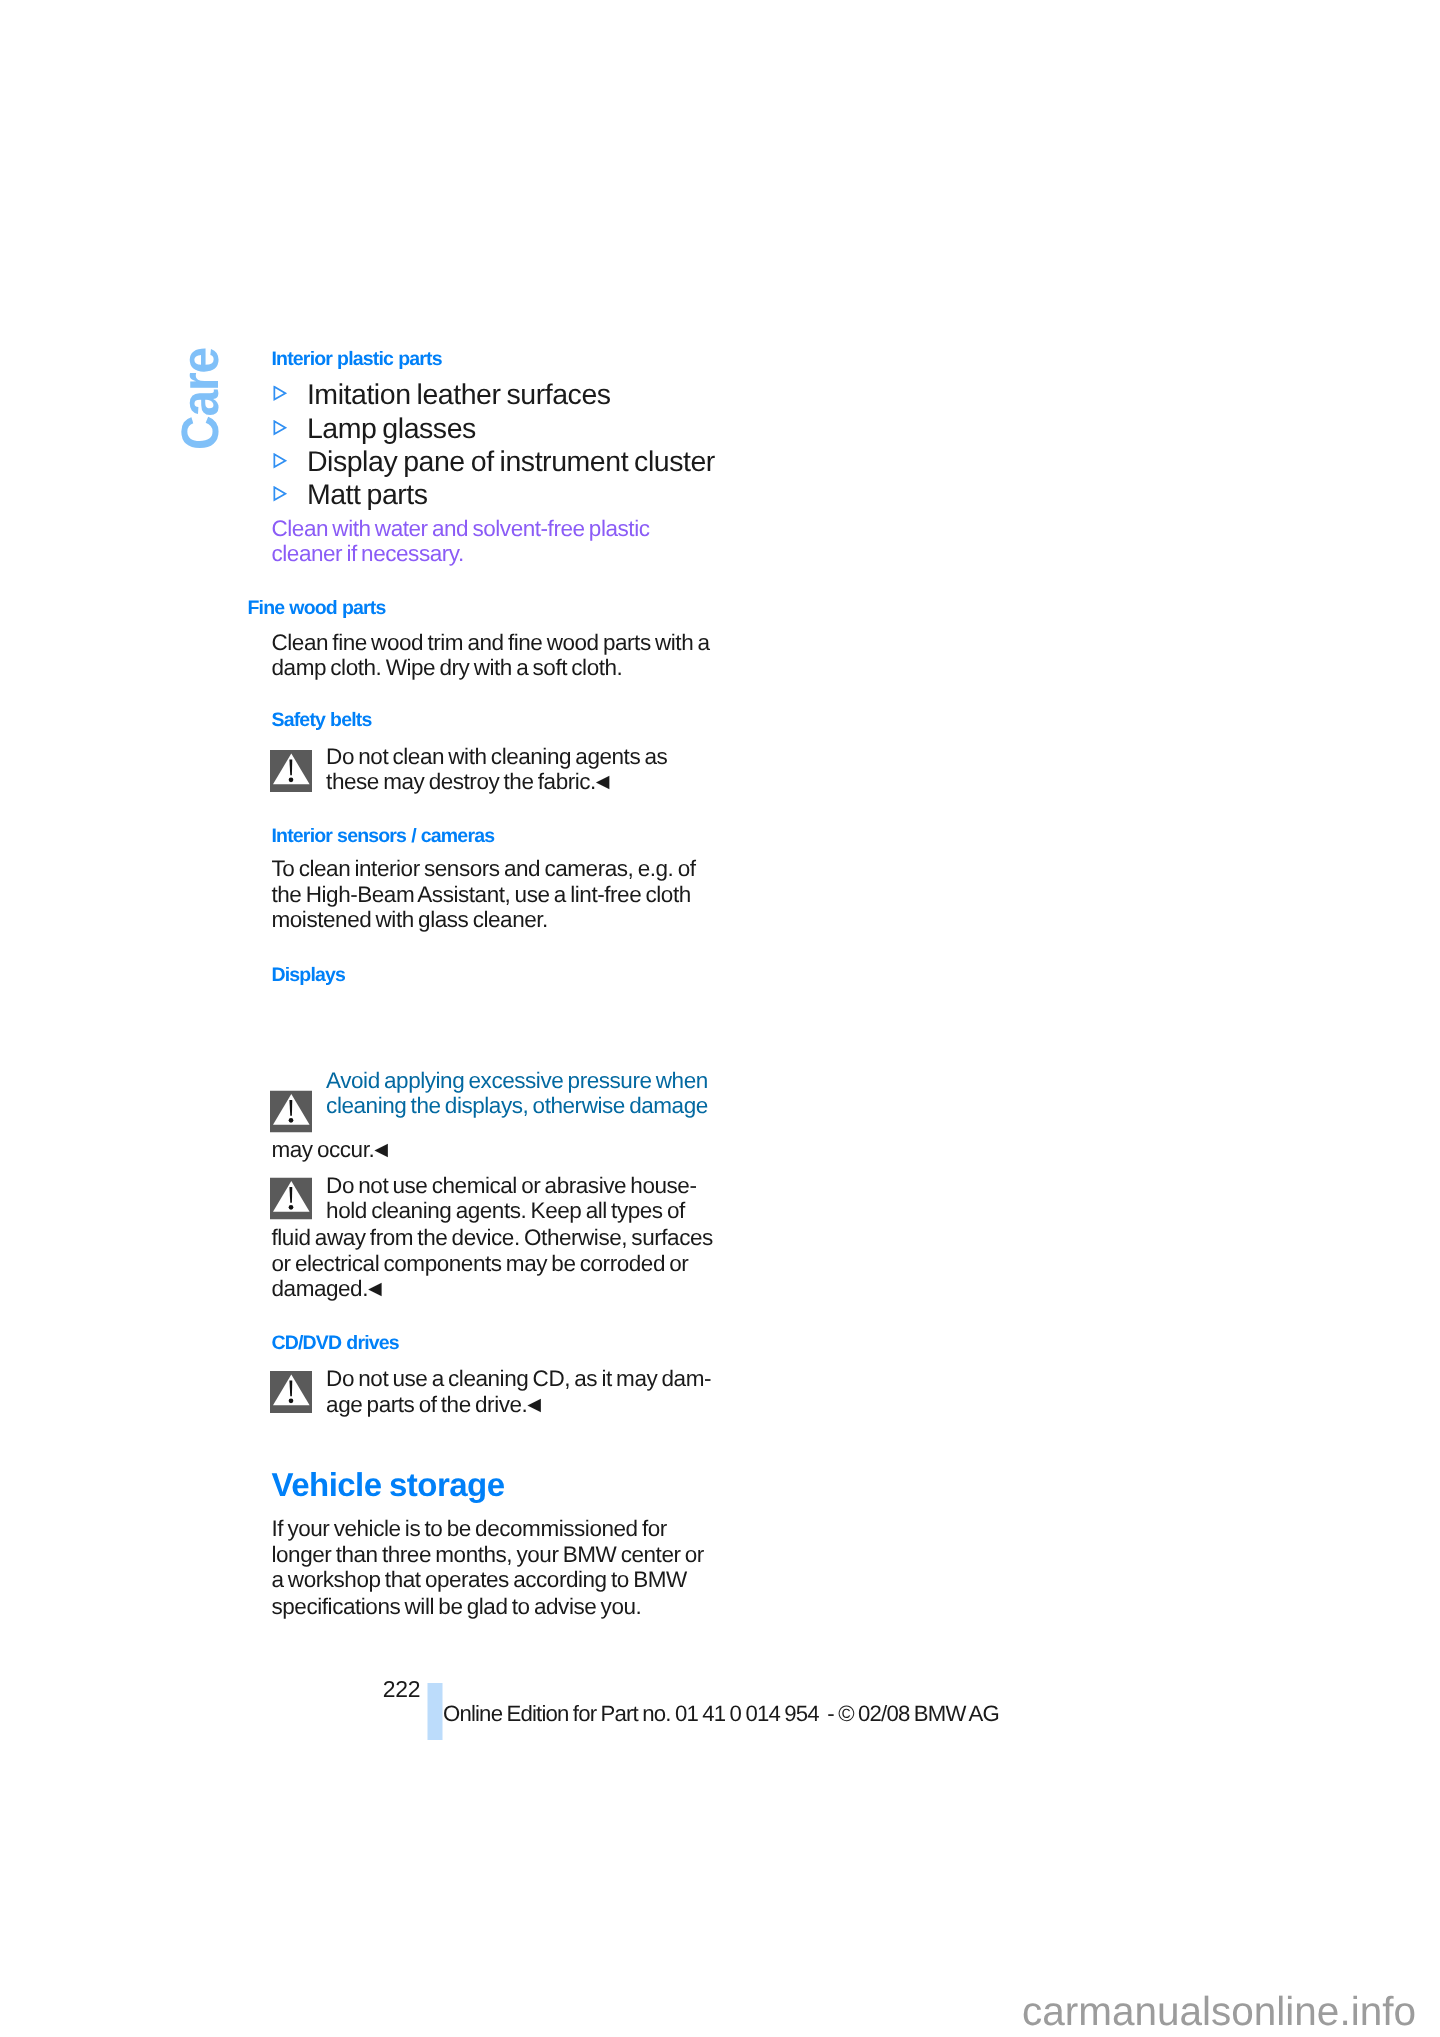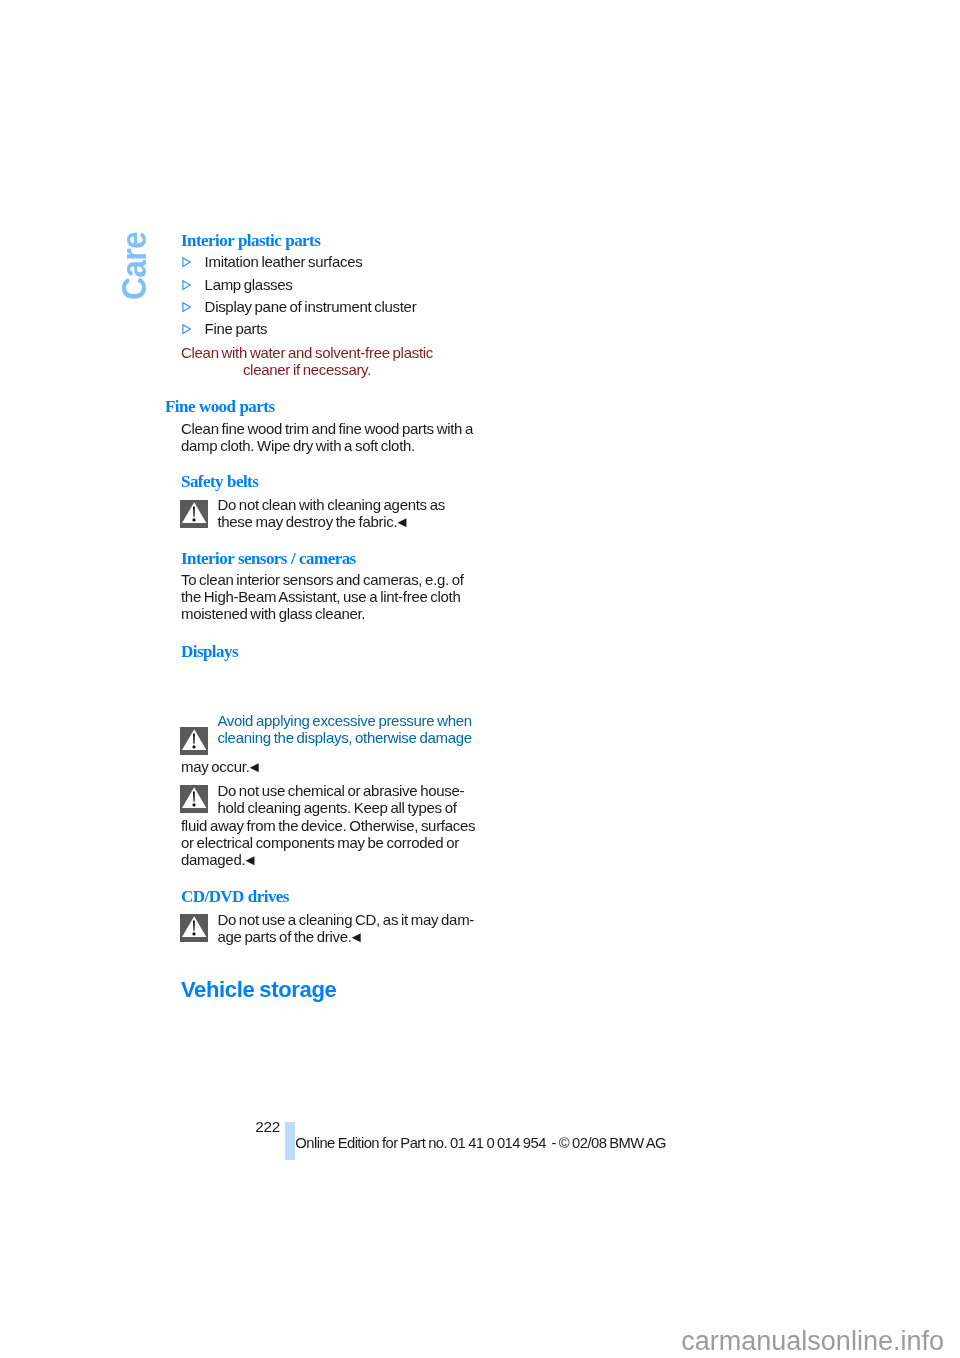--- a/index.html
+++ b/index.html
@@ -7,25 +7,25 @@
   body{width:960px;height:1358px;overflow:hidden;
        font-family:"Liberation Sans",sans-serif;}
   .page{position:relative;width:960px;height:1358px;background:#ffffff;
         filter:blur(0px);}
 
   .chapter-tag{position:absolute;font-weight:bold;font-size:35px;letter-spacing:-0.8px;
     white-space:nowrap;transform-origin:0 0;transform:rotate(-90deg) scale(0.91,1);line-height:1;}
 
   .h1{position:absolute;font-weight:bold;font-size:22px;letter-spacing:-0.35px;word-spacing:-0.8px;
       white-space:nowrap;line-height:1;}
-  .h2{position:absolute;font-weight:bold;font-size:17px;letter-spacing:-0.55px;word-spacing:0.3px;
-      white-space:nowrap;line-height:1;font-family:Liberation Serif, serif;}
+  .h2{position:absolute;font-weight:bold;font-size:13px;letter-spacing:-0.55px;word-spacing:0.3px;
+      white-space:nowrap;line-height:1;}
   .body-text{position:absolute;font-size:15px;letter-spacing:-0.3px;word-spacing:-1px;line-height:17.35px;}
   .body-text .ln{display:block;white-space:nowrap;}
-  .bullet-label{position:absolute;font-size:15px;letter-spacing:-0.3px;word-spacing:-1px;line-height:1;white-space:nowrap;}
+  .bullet-label{position:absolute;font-size:19px;letter-spacing:-0.3px;word-spacing:-1px;line-height:1;white-space:nowrap;}
   .bullet-arrow{position:absolute;line-height:0;}
   .warn-icon{position:absolute;width:28px;height:28px;line-height:0;}
   .page-num{position:absolute;font-size:15.3px;letter-spacing:-0.2px;line-height:1;}
   .footer-line{position:absolute;font-size:14.8px;letter-spacing:-0.55px;word-spacing:-0.7px;white-space:pre;line-height:1;}
   .blue-bar{position:absolute;}
   .watermark{position:absolute;font-size:27px;letter-spacing:0px;white-space:nowrap;line-height:1;}
   .end-mark{font-size:15px;margin-left:-2.9px;letter-spacing:0;}
 </style>
 </head>
 <body>
@@ -55,23 +55,23 @@
         <path d="M0.9 0.8 L8.3 5.1 L0.9 9.4 Z" fill="none" stroke="#3190F3" stroke-width="1.15" stroke-linejoin="miter"></path>
       </svg>
   </span>
   <div class="bullet-label" style="left:204.6px;top:299px;color:#1a1a1a;">Display pane of instrument cluster</div>
 
   <span class="bullet-arrow" style="left:181.5px;top:323.9px;">
     <svg width="10" height="11" viewBox="0 0 10 11">
         <path d="M0.9 0.8 L8.3 5.1 L0.9 9.4 Z" fill="none" stroke="#3190F3" stroke-width="1.15" stroke-linejoin="miter"></path>
       </svg>
   </span>
-  <div class="bullet-label" style="left:204.6px;top:321.1px;color:#1a1a1a;">Fine parts</div>
+  <div class="bullet-label" style="left:204.6px;top:321.1px;color:#1a1a1a;">Matt parts</div>
 
-  <div class="body-text" style="left:181px;top:344.0px;color:#7f1d1d;text-align:center;">
+  <div class="body-text" style="left:181px;top:344.0px;color:#8b5cf6;">
     <span class="ln">Clean with water and solvent-free plastic</span>
     <span class="ln">cleaner if necessary.</span>
   </div>
 
   <div class="h2" style="left:165px;top:398.1px;color:#0080F8;">Fine wood parts</div>
   <div class="body-text" style="left:181px;top:420.0px;color:#1a1a1a;">
     <span class="ln">Clean fine wood trim and fine wood parts with a</span>
     <span class="ln">damp cloth. Wipe dry with a soft cloth.</span>
   </div>
 
@@ -140,19 +140,25 @@
       <path d="M12.95 6.4 L14.85 6.4 L14.6 16.8 L13.5 16.8 Z" fill="#111111"></path>
       <circle cx="14.0" cy="19.9" r="1.55" fill="#111111"></circle>
     </svg>
   </div>
   <div class="body-text" style="left:217.4px;top:910.7px;color:#1a1a1a;">
     <span class="ln">Do not use a cleaning CD, as it may dam-</span>
     <span class="ln"><span>age parts of the drive.</span><span class="end-mark">◄</span></span>
   </div>
 
   <div class="h1" style="left:181px;top:979.2px;color:#0080F8;">Vehicle storage</div>
+  <div class="body-text" style="left:181px;top:1010.7px;color:#1a1a1a;">
+    <span class="ln">If your vehicle is to be decommissioned for</span>
+    <span class="ln">longer than three months, your BMW center or</span>
+    <span class="ln">a workshop that operates according to BMW</span>
+    <span class="ln">specifications will be glad to advise you.</span>
+  </div>
 
   <div class="page-num" style="left:255.2px;top:1118.7px;color:#1a1a1a;">222</div>
   <div class="blue-bar" style="left:285.1px;top:1121.9px;width:9.9px;height:38px;background:#BCDCFB;"></div>
   <div class="footer-line" style="left:295.3px;top:1135.8px;color:#1a1a1a;">Online Edition for Part no. 01 41 0 014 954  - © 02/08 BMW AG</div>
 
   <div class="watermark" style="left:681.3px;top:1327.7px;color:#9c9c9c;">carmanualsonline.info</div>
 </div>
 
 </body></html>

